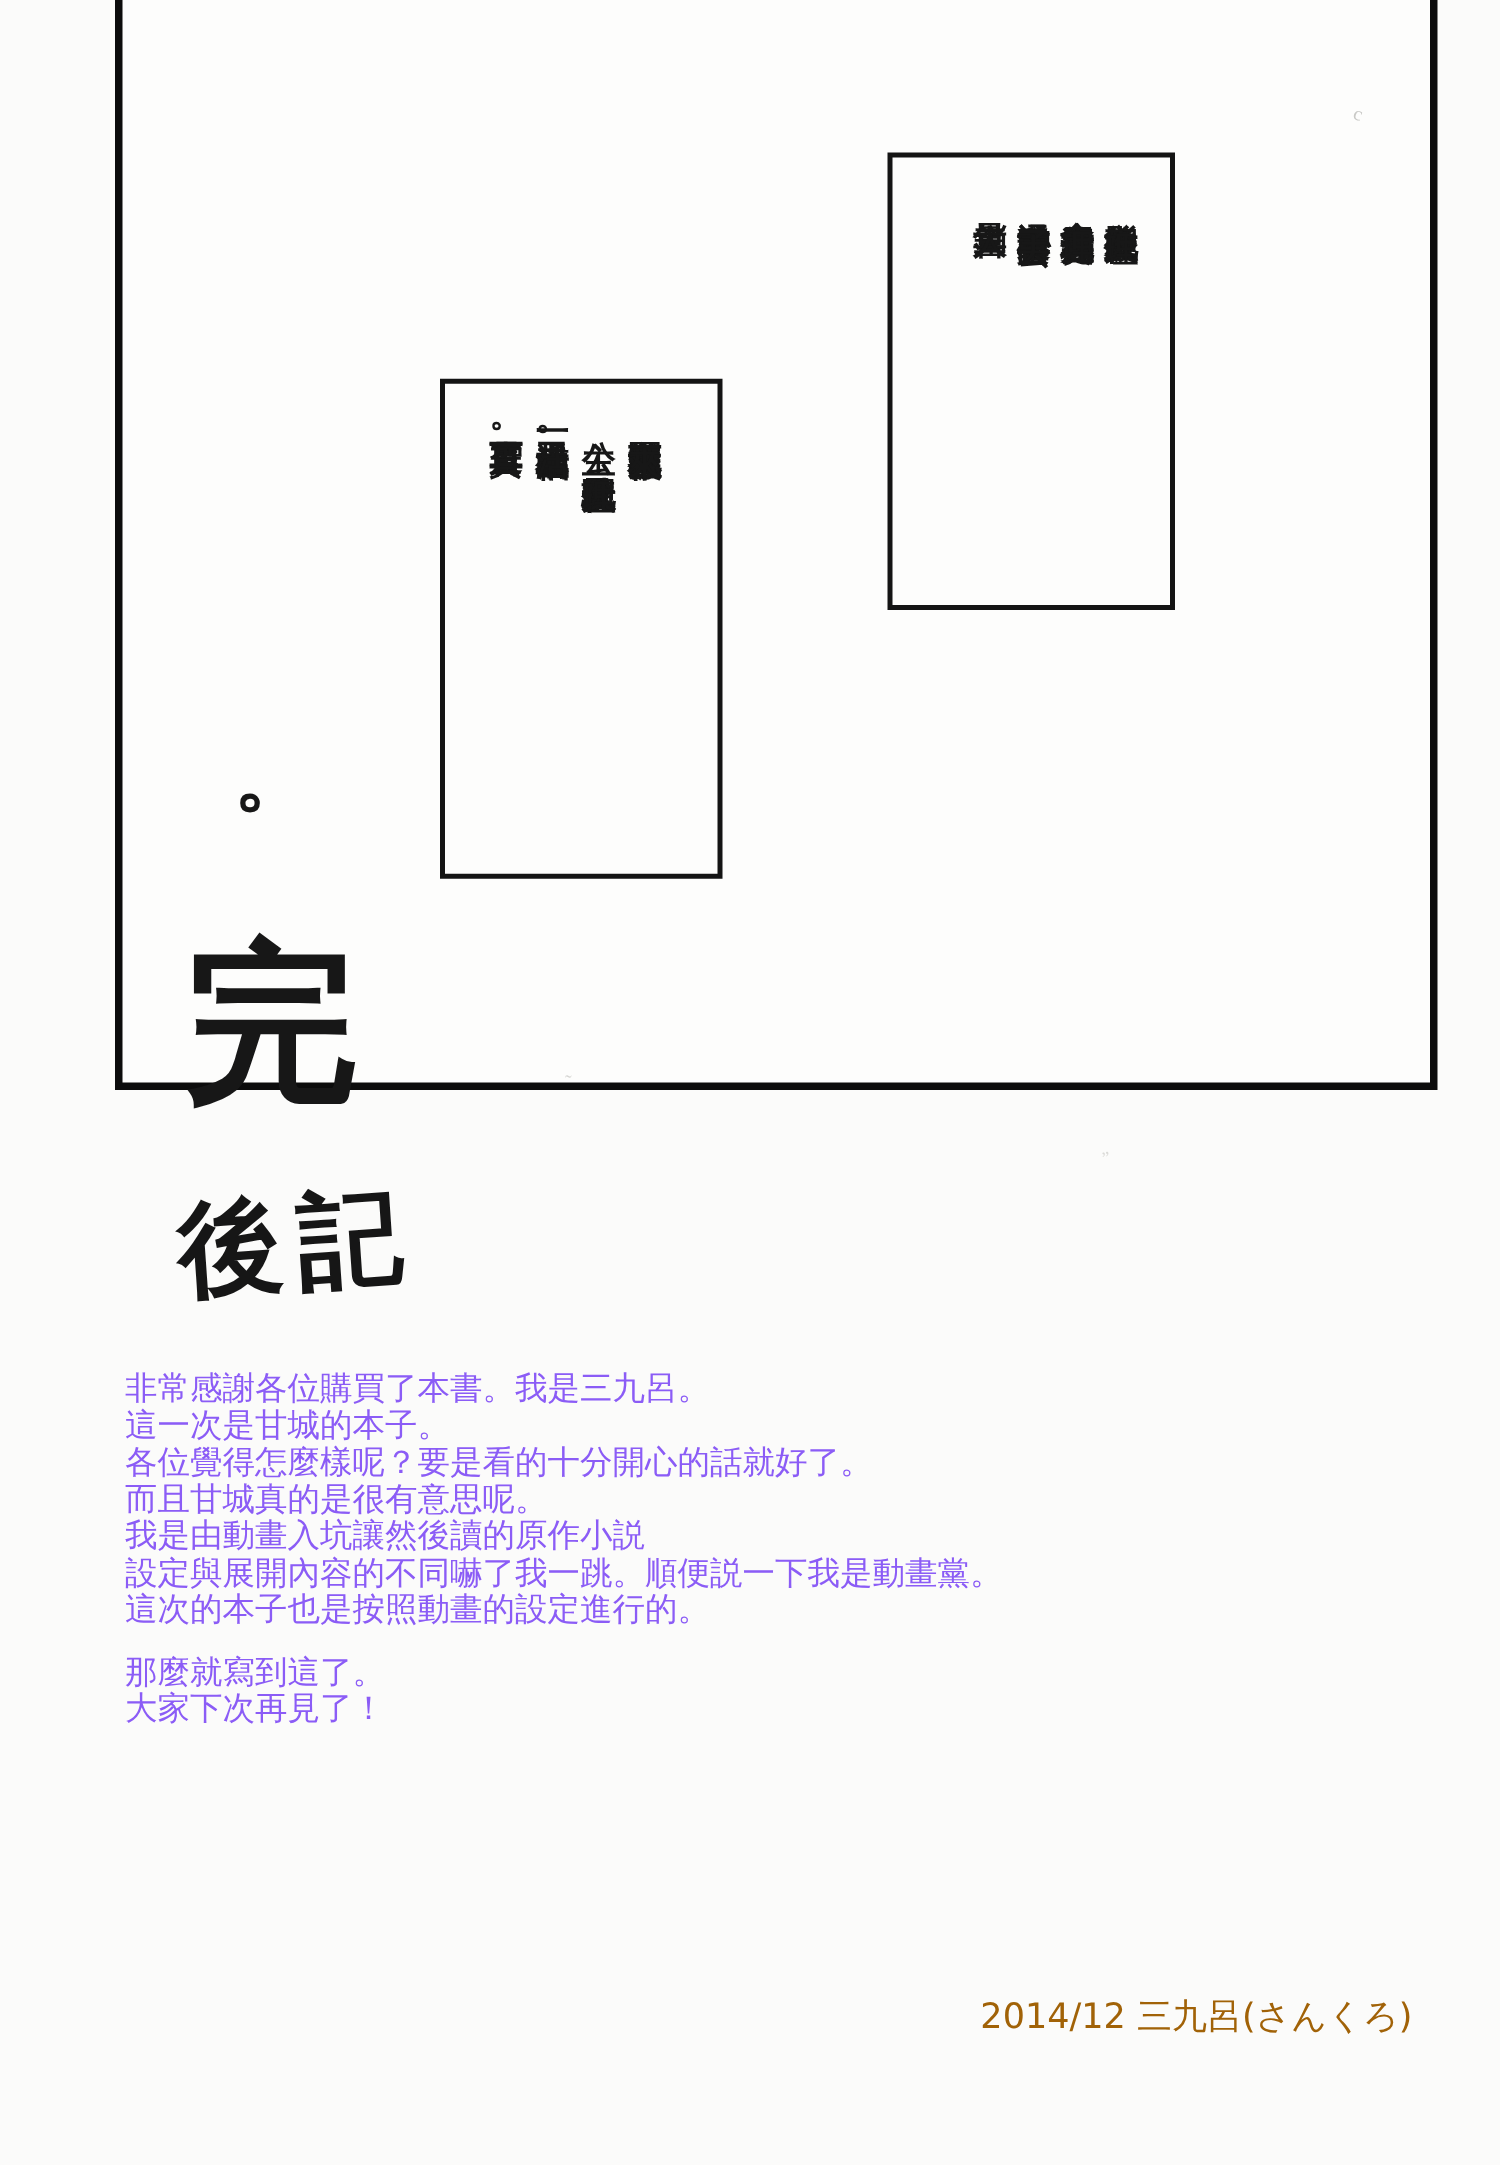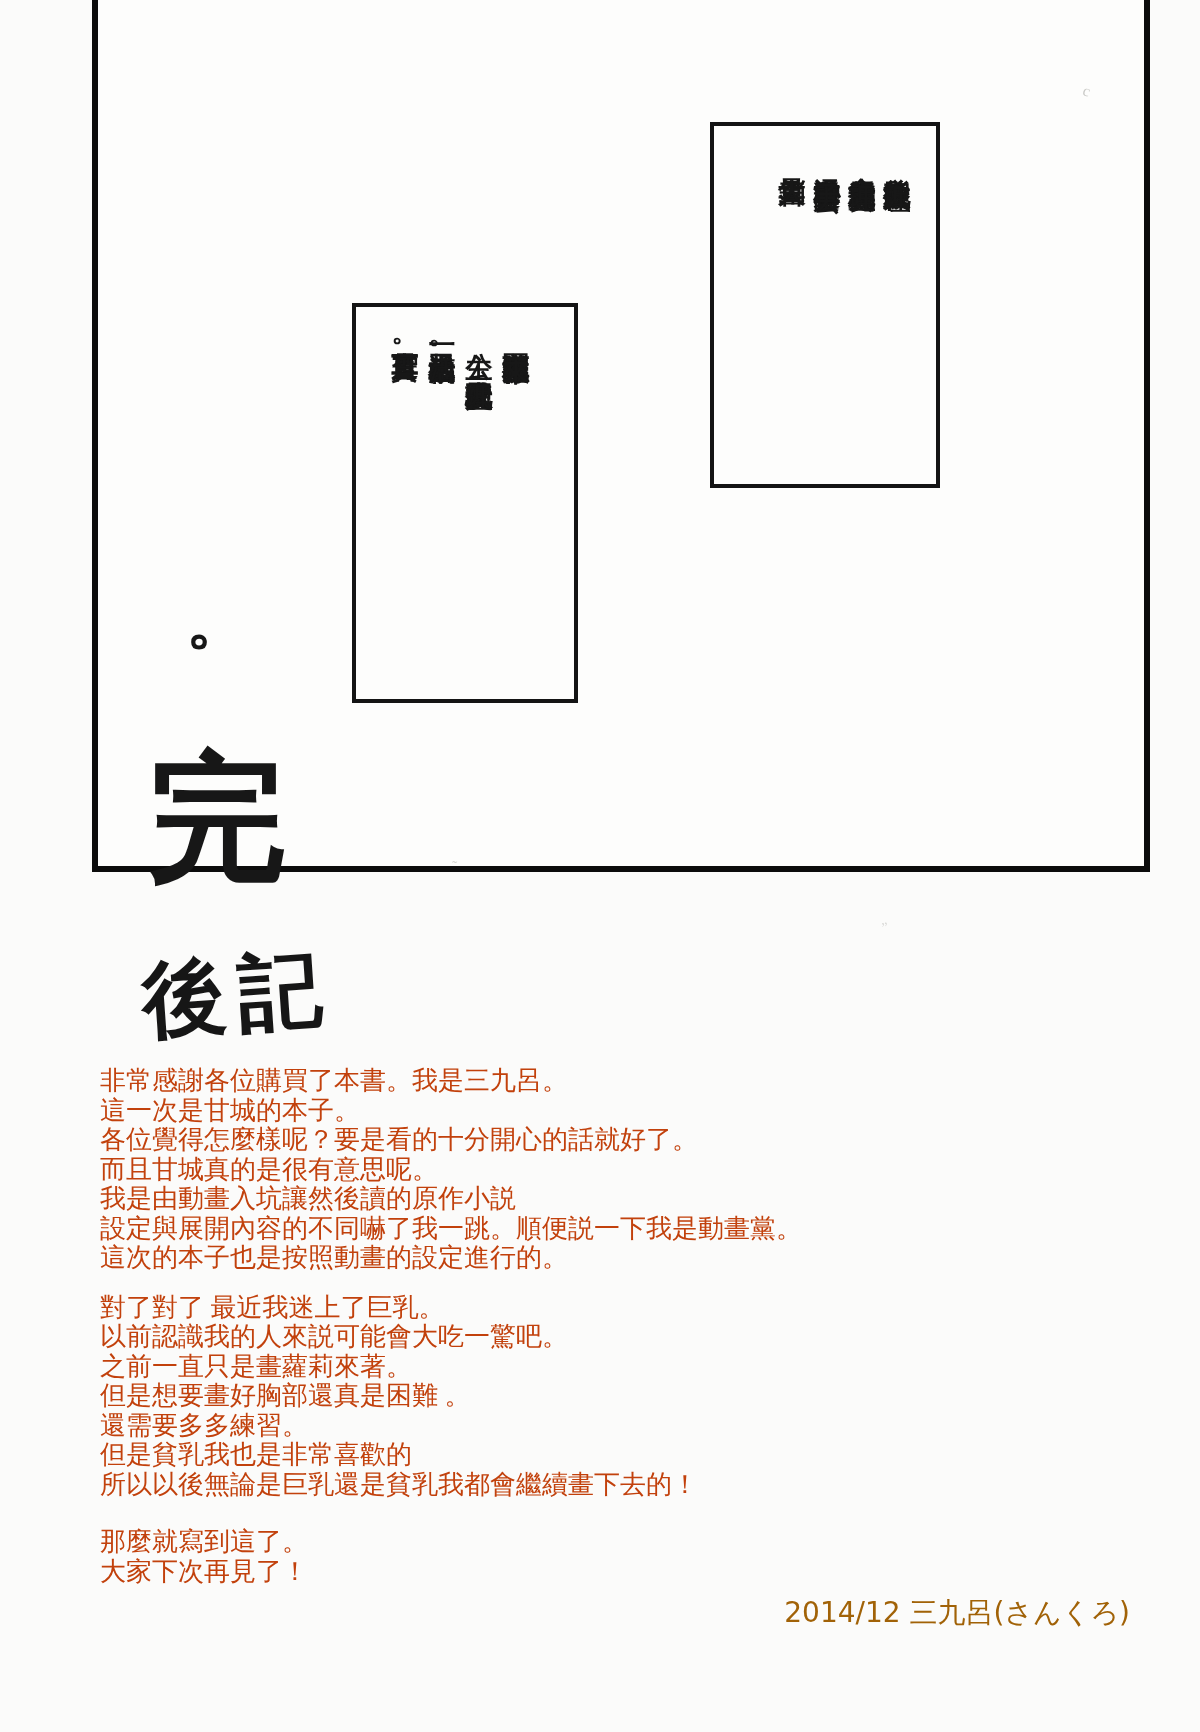--- a/index.html
+++ b/index.html
@@ -76,25 +76,25 @@
     left:142px; top:938px;
     font-family:"DejaVu Sans","Liberation Sans",sans-serif;
     font-weight:800;
     font-size:84px;
     letter-spacing:12px;
     transform:rotate(-4deg);
     color:#161616;
   }
   .afterword-body{
     position:absolute;
-    left:100px; top:1066px;
+    left:100px; top:1096px;
     width:1000px;
     font-size:26px;
     line-height:29.5px;
-    color:#c2410c;
+    color:#8b5cf6;
   }
   .afterword-body p{
     margin:0 0 20px 0;
     white-space:pre-line;
   }
   .afterword-body p.gap-large{ margin-bottom:28px; }
   .signature{
     position:absolute;
     right:70px; top:1594px;
     font-family:"DejaVu Sans","Liberation Sans",sans-serif;
@@ -142,27 +142,20 @@
   <div class="afterword-title">後記</div>
 
   <div class="afterword-body">
     <p>非常感謝各位購買了本書。我是三九呂。
 這一次是甘城的本子。
 各位覺得怎麼樣呢？要是看的十分開心的話就好了。
 而且甘城真的是很有意思呢。
 我是由動畫入坑讓然後讀的原作小説
 設定與展開內容的不同嚇了我一跳。順便説一下我是動畫黨。
 這次的本子也是按照動畫的設定進行的。</p>
-    <p class="gap-large">對了對了 最近我迷上了巨乳。
-以前認識我的人來説可能會大吃一驚吧。
-之前一直只是畫蘿莉來著。
-但是想要畫好胸部還真是困難 。
-還需要多多練習。
-但是貧乳我也是非常喜歡的
-所以以後無論是巨乳還是貧乳我都會繼續畫下去的！</p>
     <p>那麼就寫到這了。
 大家下次再見了！</p>
   </div>
 
   <div class="signature">2014/12 三九呂(さんくろ)</div>
 
   <div class="artifact a1">ᶜ</div>
   <div class="artifact a2">˷</div>
   <div class="artifact a3">ˮ</div>
 

